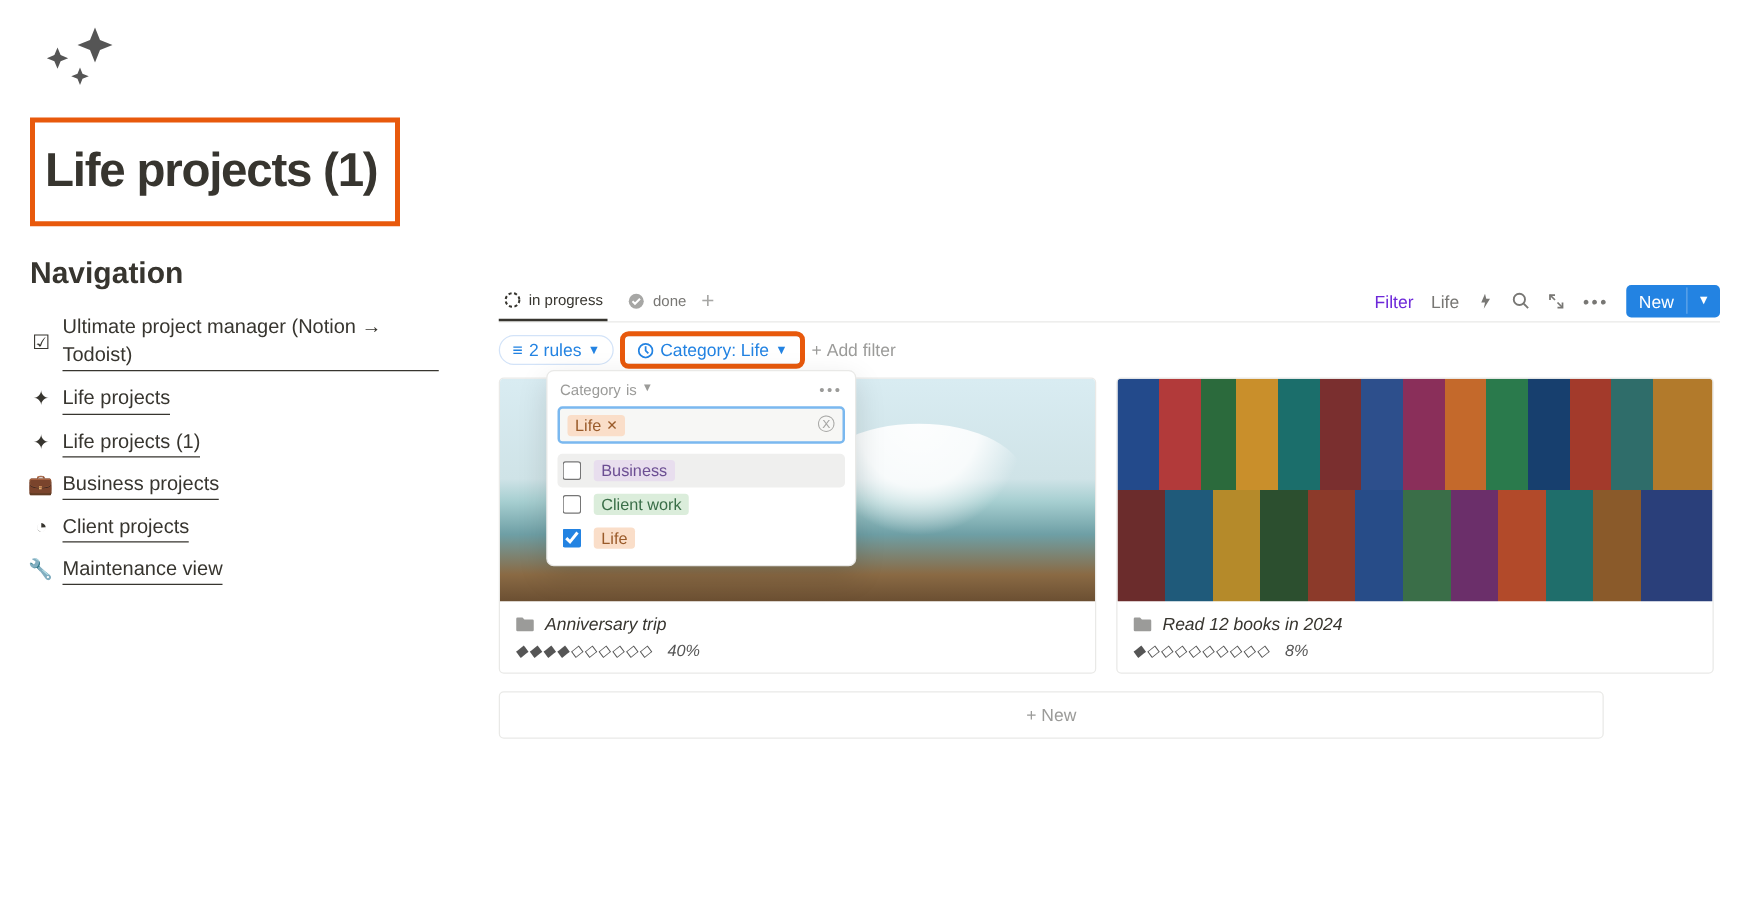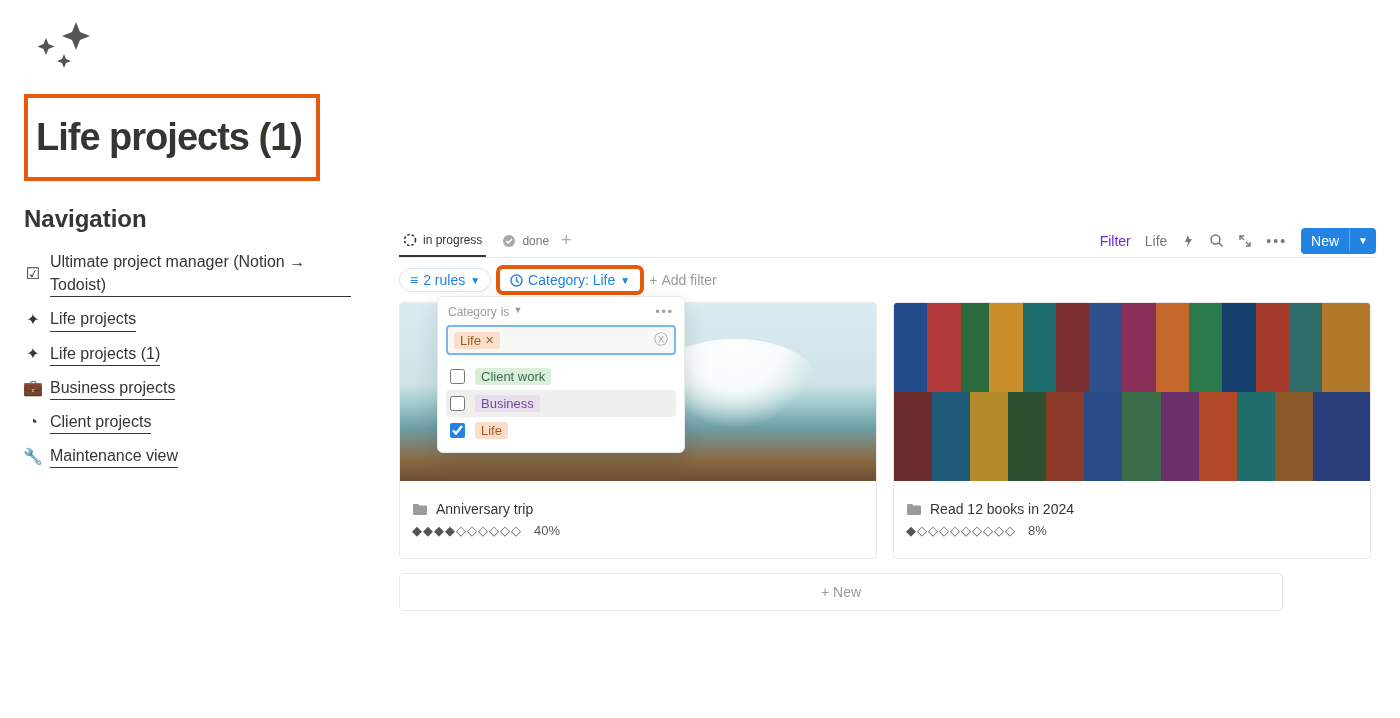--- a/index.html
+++ b/index.html
@@ -62,21 +62,21 @@
 .card { width: 478px; border: 1px solid #e9e9e7; border-radius: 4px; overflow: hidden; background: #fff; }
 .card-cover { height: 178px; width: 100%; }
 .cover-beach { background: linear-gradient(to bottom, #d9ecf2 0%, #cfe3e7 45%, #a7cfd1 55%, #6e9fa5 70%, #8a6a44 88%, #6b4f32 100%); position: relative; }
 .cover-beach::after { content: ""; position: absolute; top: 36px; left: 250px; width: 170px; height: 90px; background: radial-gradient(ellipse at 50% 0%, rgba(255,255,255,0.95) 0%, rgba(255,255,255,0.85) 40%, rgba(255,255,255,0) 70%); border-radius: 50%; }
 .cover-books { background:
   linear-gradient(90deg, #234a8b 0 7%, #b23a3a 7% 14%, #2b6a3c 14% 20%, #c98f2b 20% 27%, #1b6e6b 27% 34%, #7a2f2f 34% 41%, #2d4f8c 41% 48%, #8a2f5a 48% 55%, #c4692b 55% 62%, #2a7a4c 62% 69%, #173f6e 69% 76%, #a33a2b 76% 83%, #2f6d6a 83% 90%, #b27a2b 90% 100%),
   linear-gradient(90deg, #6b2c2c 0 8%, #1f5a7a 8% 16%, #b58a2a 16% 24%, #2c4f2f 24% 32%, #8c3a2a 32% 40%, #274c88 40% 48%, #3a6e48 48% 56%, #6b2f6a 56% 64%, #b24a2a 64% 72%, #1f6e6b 72% 80%, #8a5a2a 80% 88%, #2a3f7a 88% 100%);
   background-size: 100% 50%, 100% 50%;
   background-position: 0 0, 0 100%;
   background-repeat: no-repeat; }
-.card-body { padding: 20px 12px; }
+.card-body { padding: 10px 12px; font-style: italic; }
 .card-title-row { display: flex; align-items: center; gap: 8px; font-size: 14px; margin-bottom: 6px; }
 .folder-icon { color: #9b9b99; }
 .progress { font-size: 13px; color: #555; letter-spacing: 1px; }
 .progress .pct { margin-left: 12px; letter-spacing: 0; }
 
 .new-row { margin-top: 14px; border: 1px solid #e9e9e7; border-radius: 4px; text-align: center; padding: 10px; color: #9b9b99; font-size: 14px; cursor: pointer; width: 884px; }
 
 svg { display: block; }
 </style>
 </head>
@@ -205,27 +205,27 @@
         <span style="font-size:9px;">▼</span>
         <span class="dots">•••</span>
       </div>
       <div class="chip-input">
         <span class="chip life">
           <span>Life</span>
           <span class="chip-x">✕</span>
         </span>
         <span class="clear">ⓧ</span>
       </div>
+      <div class="option-row hover">
+        <input type="checkbox" style="">
+        <span class="opt-tag business">Business</span>
+      </div>
       <div class="option-row">
         <input type="checkbox" style="">
         <span class="opt-tag client">Client work</span>
-      </div>
-      <div class="option-row hover">
-        <input type="checkbox" style="">
-        <span class="opt-tag business">Business</span>
       </div>
       <div class="option-row">
         <input type="checkbox" checked="" style="">
         <span class="opt-tag life">Life</span>
       </div>
     </div>
 
     <div class="cards">
       <div class="card">
         <div class="card-cover cover-beach"></div>

